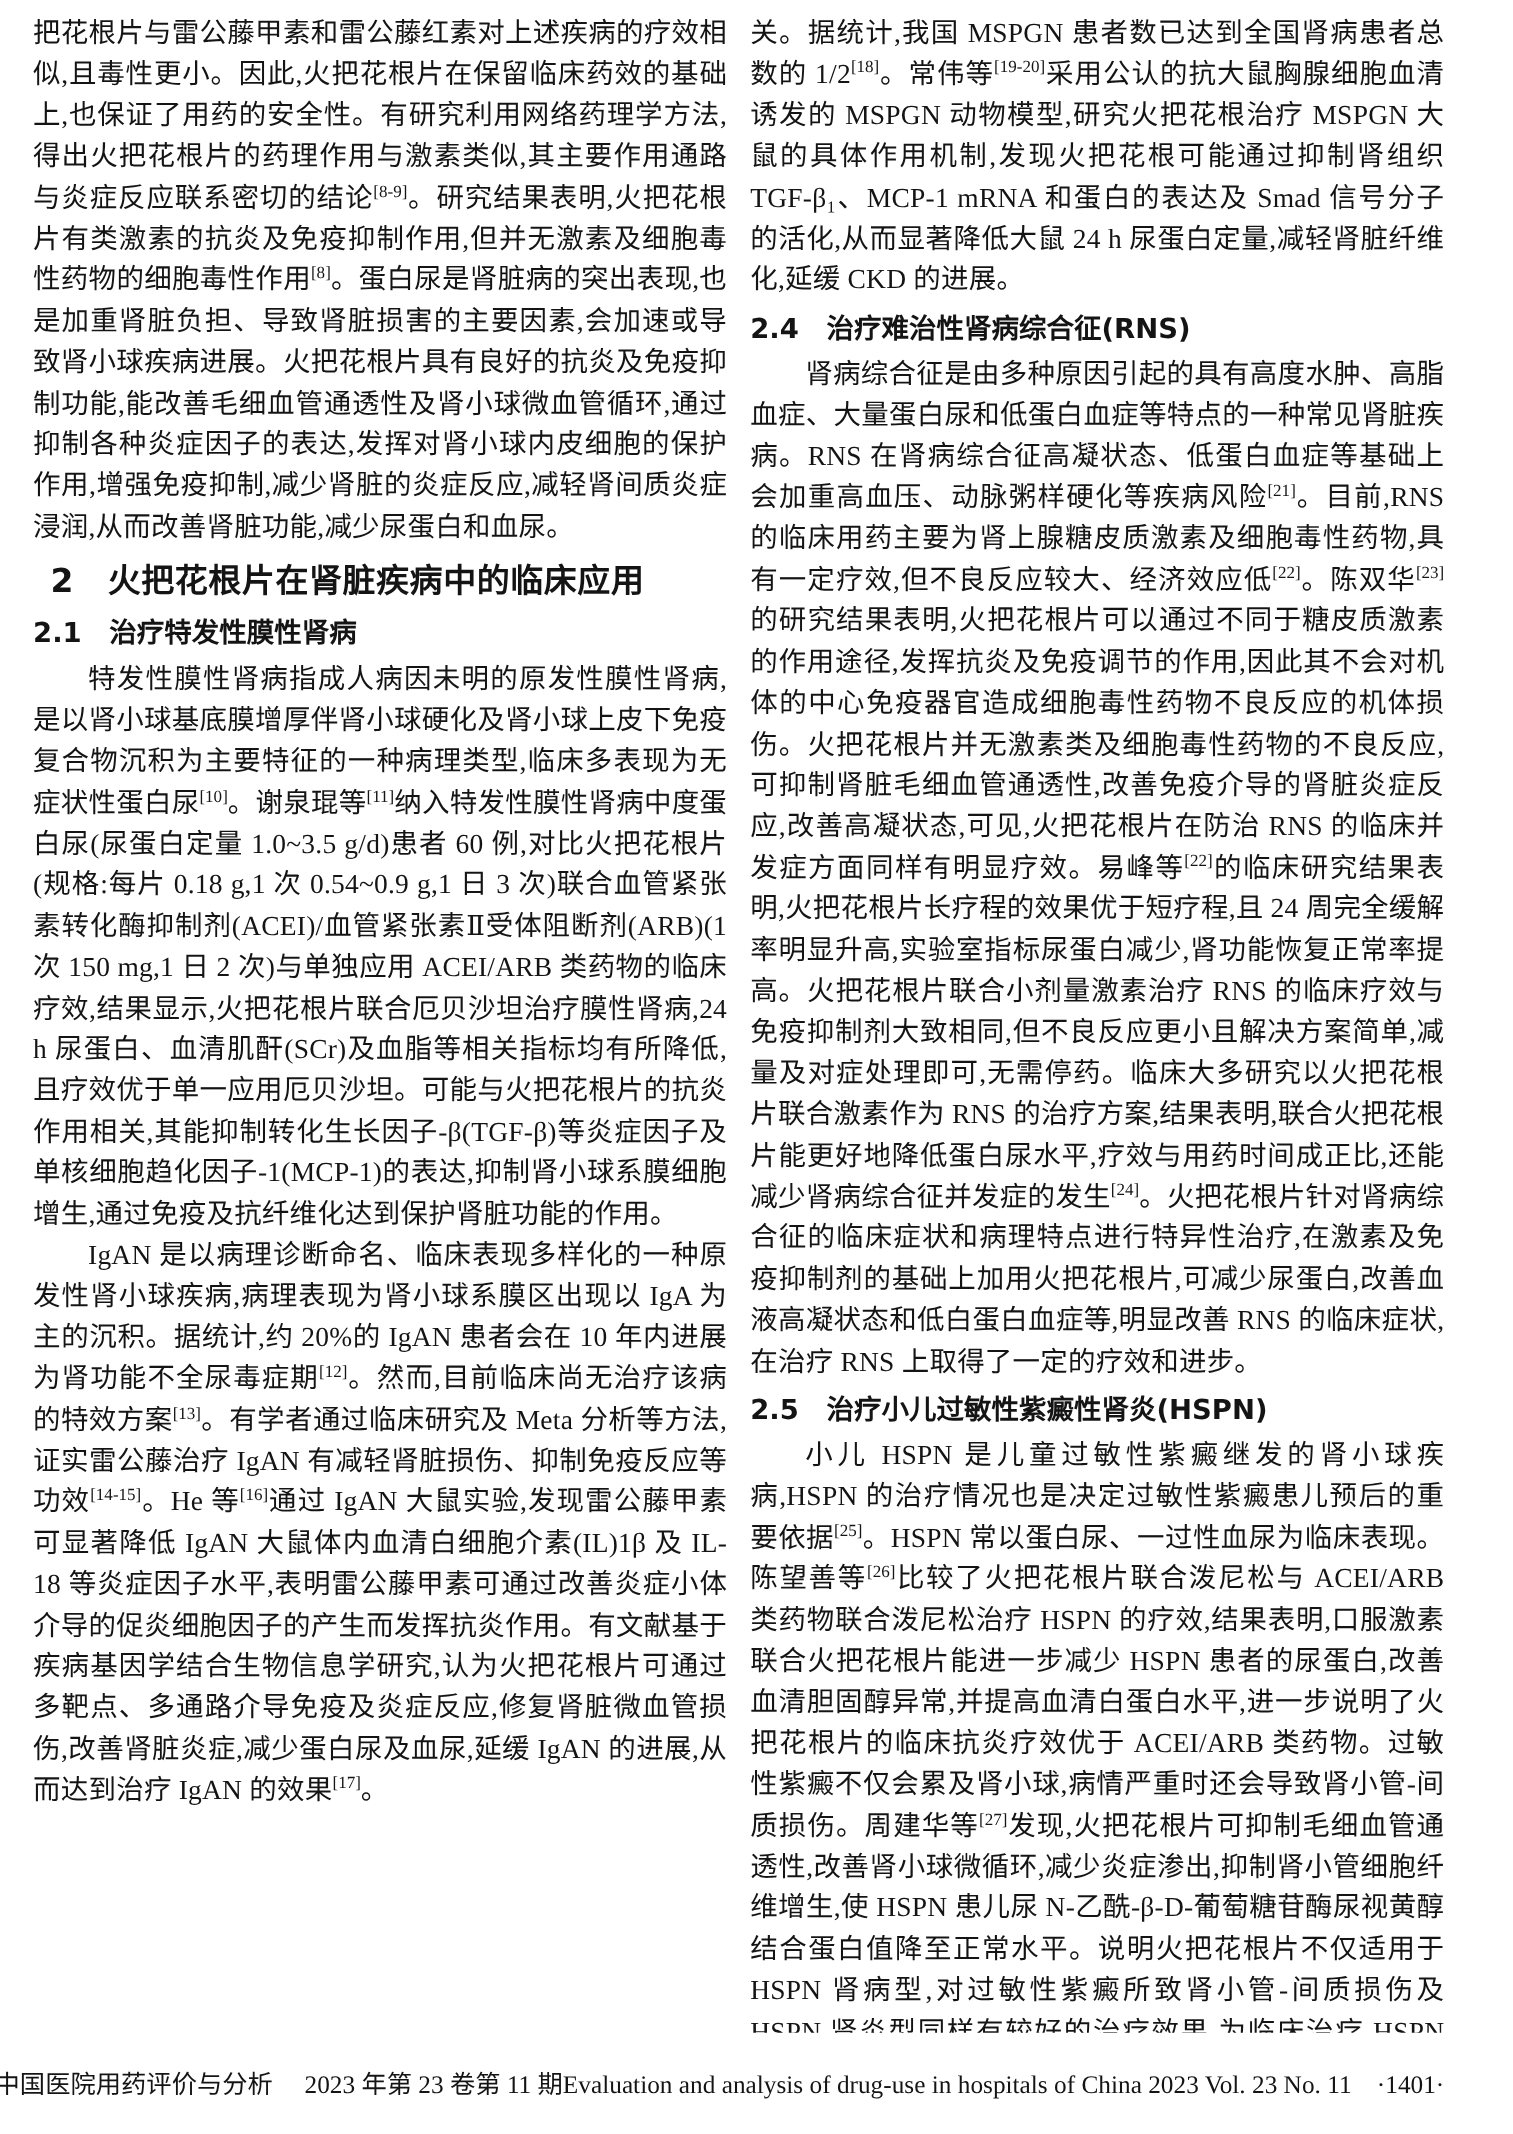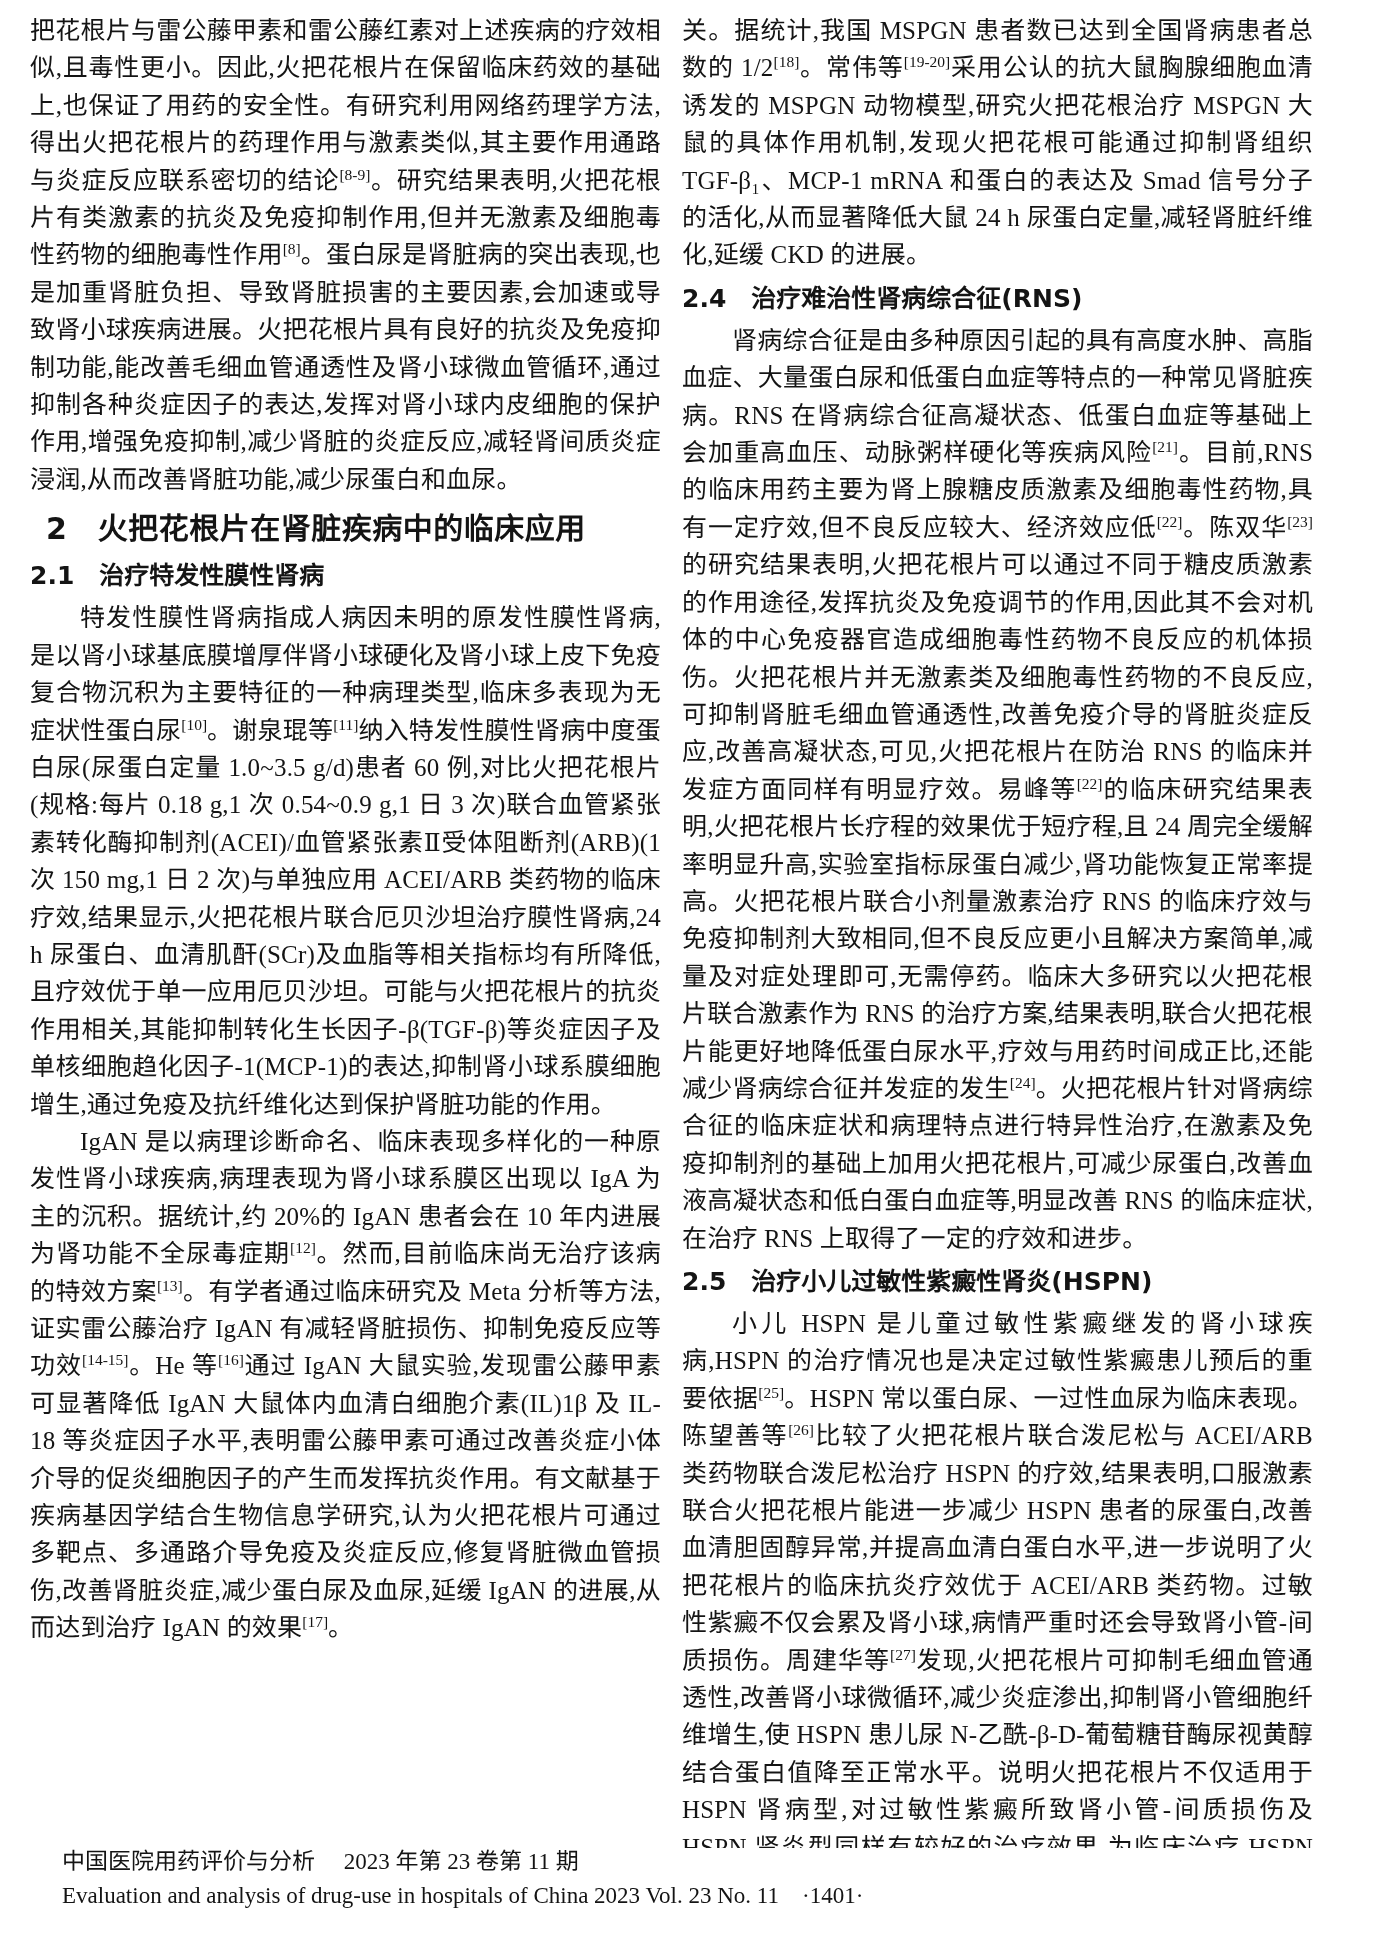--- a/index.html
+++ b/index.html
@@ -60,21 +60,20 @@
   .footer {
     position: absolute;
     left: 62px;
     right: 62px;
     bottom: 30px;
     display: flex;
     justify-content: flex-end;
     align-items: baseline;
     font-size: 23px;
     white-space: nowrap;
-    flex-direction: column;
   }
 </style>
 </head>
 <body>
 
 <div class="page">
   <div class="columns">
 
     <div class="col">
       <p class="para">把花根片与雷公藤甲素和雷公藤红素对上述疾病的疗效相似,且毒性更小。因此,火把花根片在保留临床药效的基础上,也保证了用药的安全性。有研究利用网络药理学方法,得出火把花根片的药理作用与激素类似,其主要作用通路与炎症反应联系密切的结论<sup>[8-9]</sup>。研究结果表明,火把花根片有类激素的抗炎及免疫抑制作用,但并无激素及细胞毒性药物的细胞毒性作用<sup>[8]</sup>。蛋白尿是肾脏病的突出表现,也是加重肾脏负担、导致肾脏损害的主要因素,会加速或导致肾小球疾病进展。火把花根片具有良好的抗炎及免疫抑制功能,能改善毛细血管通透性及肾小球微血管循环,通过抑制各种炎症因子的表达,发挥对肾小球内皮细胞的保护作用,增强免疫抑制,减少肾脏的炎症反应,减轻肾间质炎症浸润,从而改善肾脏功能,减少尿蛋白和血尿。</p>

